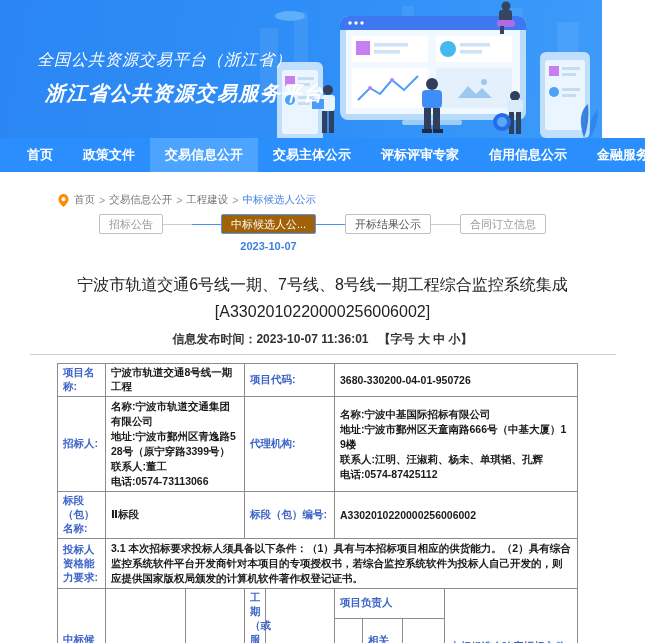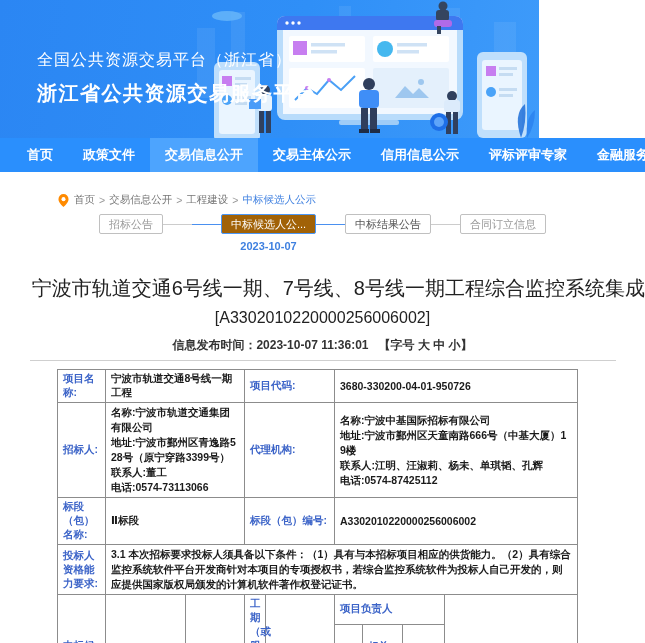--- a/index.html
+++ b/index.html
@@ -1,24 +1,24 @@
 <!DOCTYPE html>
 <html><head>
 <meta charset="utf-8">
 <style>
   * { margin:0; padding:0; box-sizing:border-box; }
   html,body { width:645px; height:643px; overflow:hidden; background:#fff;
     font-family:"Liberation Sans","DejaVu Sans",sans-serif; }
 
   
-  .banner { position:relative; width:539px; height:138px;
-    background:linear-gradient(100deg,#2b86f3 0%, #2f8ff7 55%, #3e9bfa 100%); overflow:hidden; }
+  .banner { position:relative; width:602px; height:138px;
+    background:linear-gradient(100deg,#2b86f3 0%, #2f8ff7 55%, #3e9bfa 100%); overflow:hidden;font-style:italic; }
   .banner-text { position:absolute; left:37px; top:50px; color:#fff; z-index:2; }
   .banner-line1 { font-size:16px; font-weight:400; letter-spacing:1px; }
-  .banner-line2 { font-size:20px; font-weight:700; margin-top:9px; letter-spacing:1.5px; }
+  .banner-line2 { font-size:20px; font-weight:700; margin-top:9px; letter-spacing:1.5px;margin-left:8px; }
   .banner-illu { position:absolute; right:0; top:0; width:350px; height:138px; }
 
   
   .nav { width:645px; height:34px; background:#2a8ffd; display:flex; padding-left:12px; }
   .nav-item { color:#fff; font-size:13px; font-weight:700; line-height:34px;
     padding:0 15px; cursor:pointer; white-space:nowrap; }
   .nav-item.active { background:#4da4fe; }
 
   
   .crumb { display:flex; align-items:center; margin:21px 0 0 58px; font-size:10.5px; color:#777; }
@@ -36,21 +36,21 @@
   .step.s-current { border-color:#4a97f8; background:#a16207; color:#fff; }
   .step.s-pending { color:#555; }
   .conn { width:29px; height:1px; background:#ccc; }
   .conn.c-blue { background:#4a90f0; }
   .step-date { position:absolute; top:26px; left:50%; transform:translateX(-50%);
     font-size:11px; color:#333; font-weight:700; white-space:nowrap; }
   .step-date.d-blue { color:#3f80e0; }
 
   
   .title-wrap { margin-top:40px; text-align:center; color:#222; }
-  .title-l1 { font-size:20px; font-weight:500;text-align:right; }
+  .title-l1 { font-size:16px; font-weight:500; }
   .title-l2 { font-size:16px; font-weight:500; margin-top:7px; }
   .pub-line { text-align:center; font-size:12px; font-weight:700; color:#333; margin-top:10px; }
   .pub-line .fsopt { cursor:pointer; }
   .rule { width:586px; margin:6px auto 0 30px; border-top:1px solid #cfcfcf; height:0; }
 
   
   .tbl-wrap { width:520px; margin-left:57px; margin-top:8px; }
   table { border-collapse:collapse; table-layout:fixed; width:520px; font-size:10.5px; }
   td { border:1px solid #8c8c8c; padding:2px 5px; vertical-align:middle; word-break:break-all; }
   .lbl { color:#3c64c8; font-weight:700; }
@@ -147,22 +147,22 @@
     <path d="M332 138 q-8 -24 4 -34 q2 18 -4 34 z" fill="#1d6fd8" opacity="0.85"></path>
     <path d="M338 138 q-2 -20 8 -28 q0 16 -8 28 z" fill="#2b84ef" opacity="0.9"></path>
   </svg>
 </div>
 
 <div class="nav">
   <div class="nav-item">首页</div>
   <div class="nav-item">政策文件</div>
   <div class="nav-item active">交易信息公开</div>
   <div class="nav-item">交易主体公示</div>
+  <div class="nav-item">评标评审专家</div>
   <div class="nav-item">信用信息公示</div>
-  <div class="nav-item">评标评审专家</div>
   <div class="nav-item">金融服务</div>
 
 </div>
 
 <div class="crumb">
   <svg class="pin" viewBox="0 0 12 14">
     <path d="M6 0 a5.5 5.5 0 0 1 5.5 5.5 c0 4 -5.5 8.5 -5.5 8.5 s-5.5 -4.5 -5.5 -8.5 A5.5 5.5 0 0 1 6 0 z" fill="#ff8a00"></path>
     <circle cx="6" cy="5.5" r="2.2" fill="#fff"></circle>
   </svg>
   <span>首页</span>
@@ -179,21 +179,21 @@
     <div class="step">招标公告</div>
   </div>
   <div class="conn"></div>
   <div class="conn c-blue"></div>
   <div class="step-wrap">
     <div class="step s-current">中标候选人公...</div>
     <div class="step-date d-blue">2023-10-07</div>
   </div>
   <div class="conn c-blue"></div>
   <div class="step-wrap">
-    <div class="step s-pending">中标结果公告</div>
+    <div class="step s-pending">开标结果公示</div>
   </div>
   <div class="conn"></div>
   <div class="step-wrap">
     <div class="step">合同订立信息</div>
   </div>
 </div>
 
 <div class="title-wrap">
   <div class="title-l1">宁波市轨道交通6号线一期、7号线、8号线一期工程综合监控系统集成</div>
   <div class="title-l2">[A3302010220000256006002]</div>

